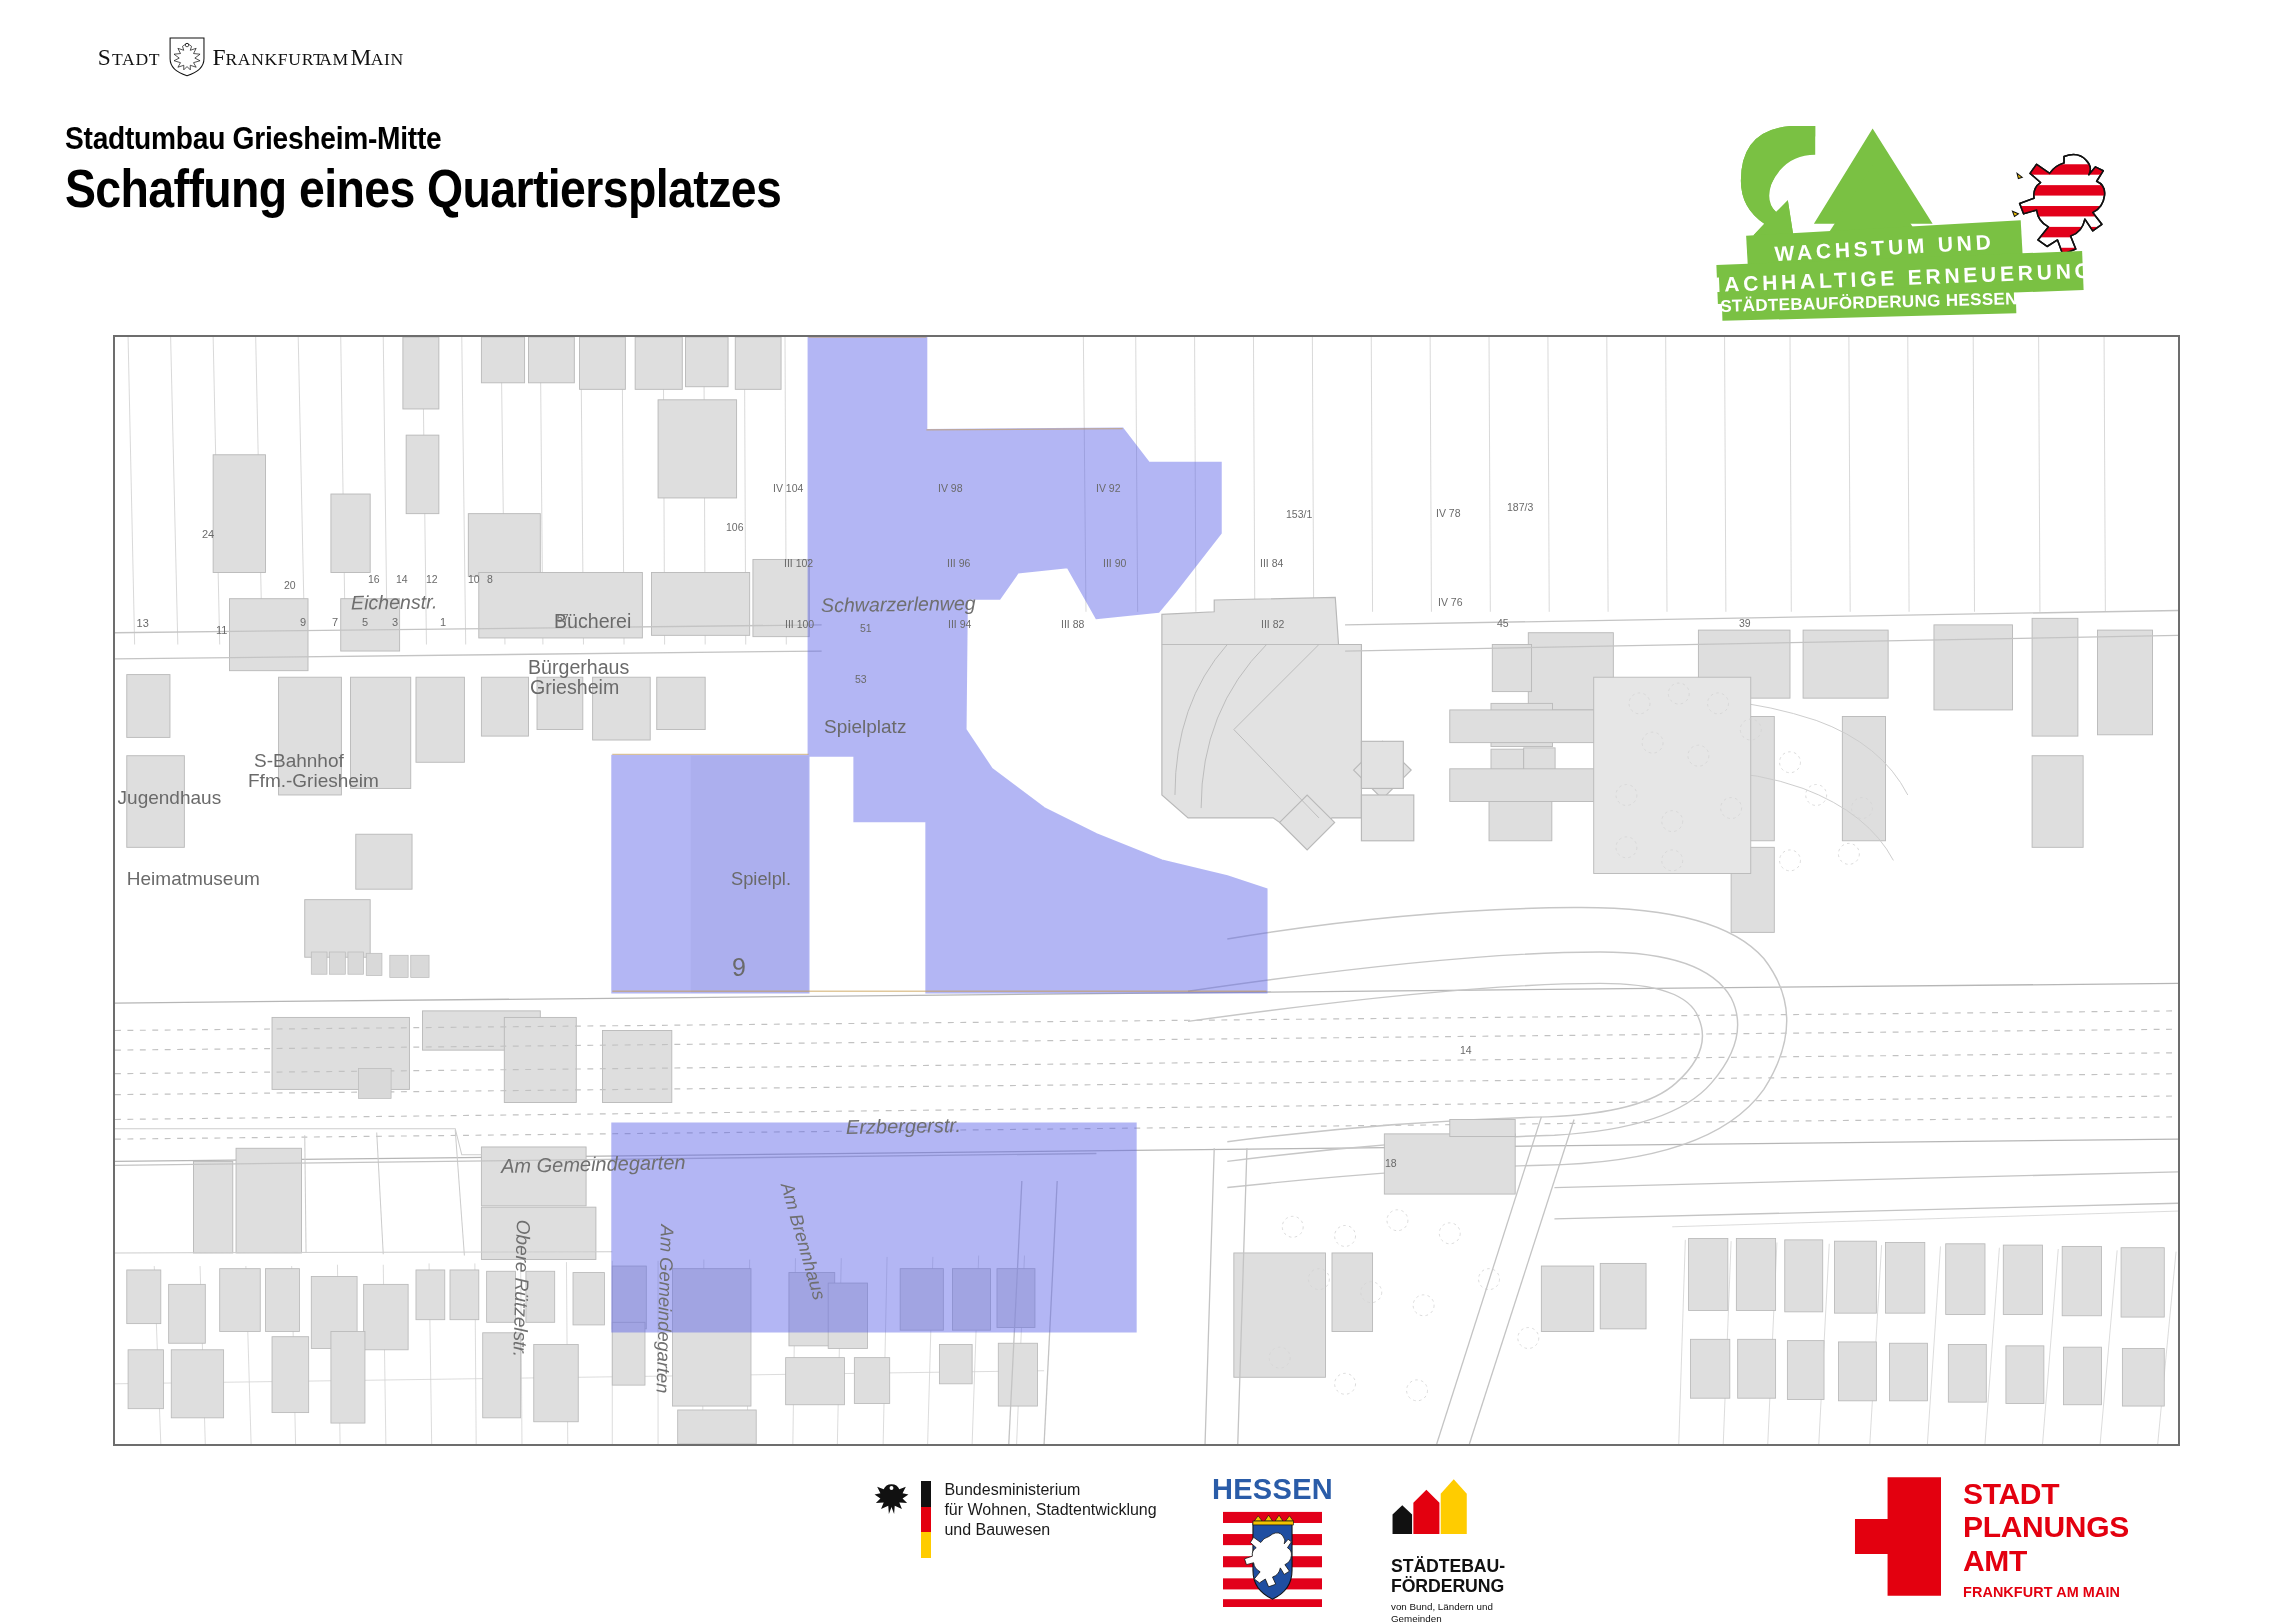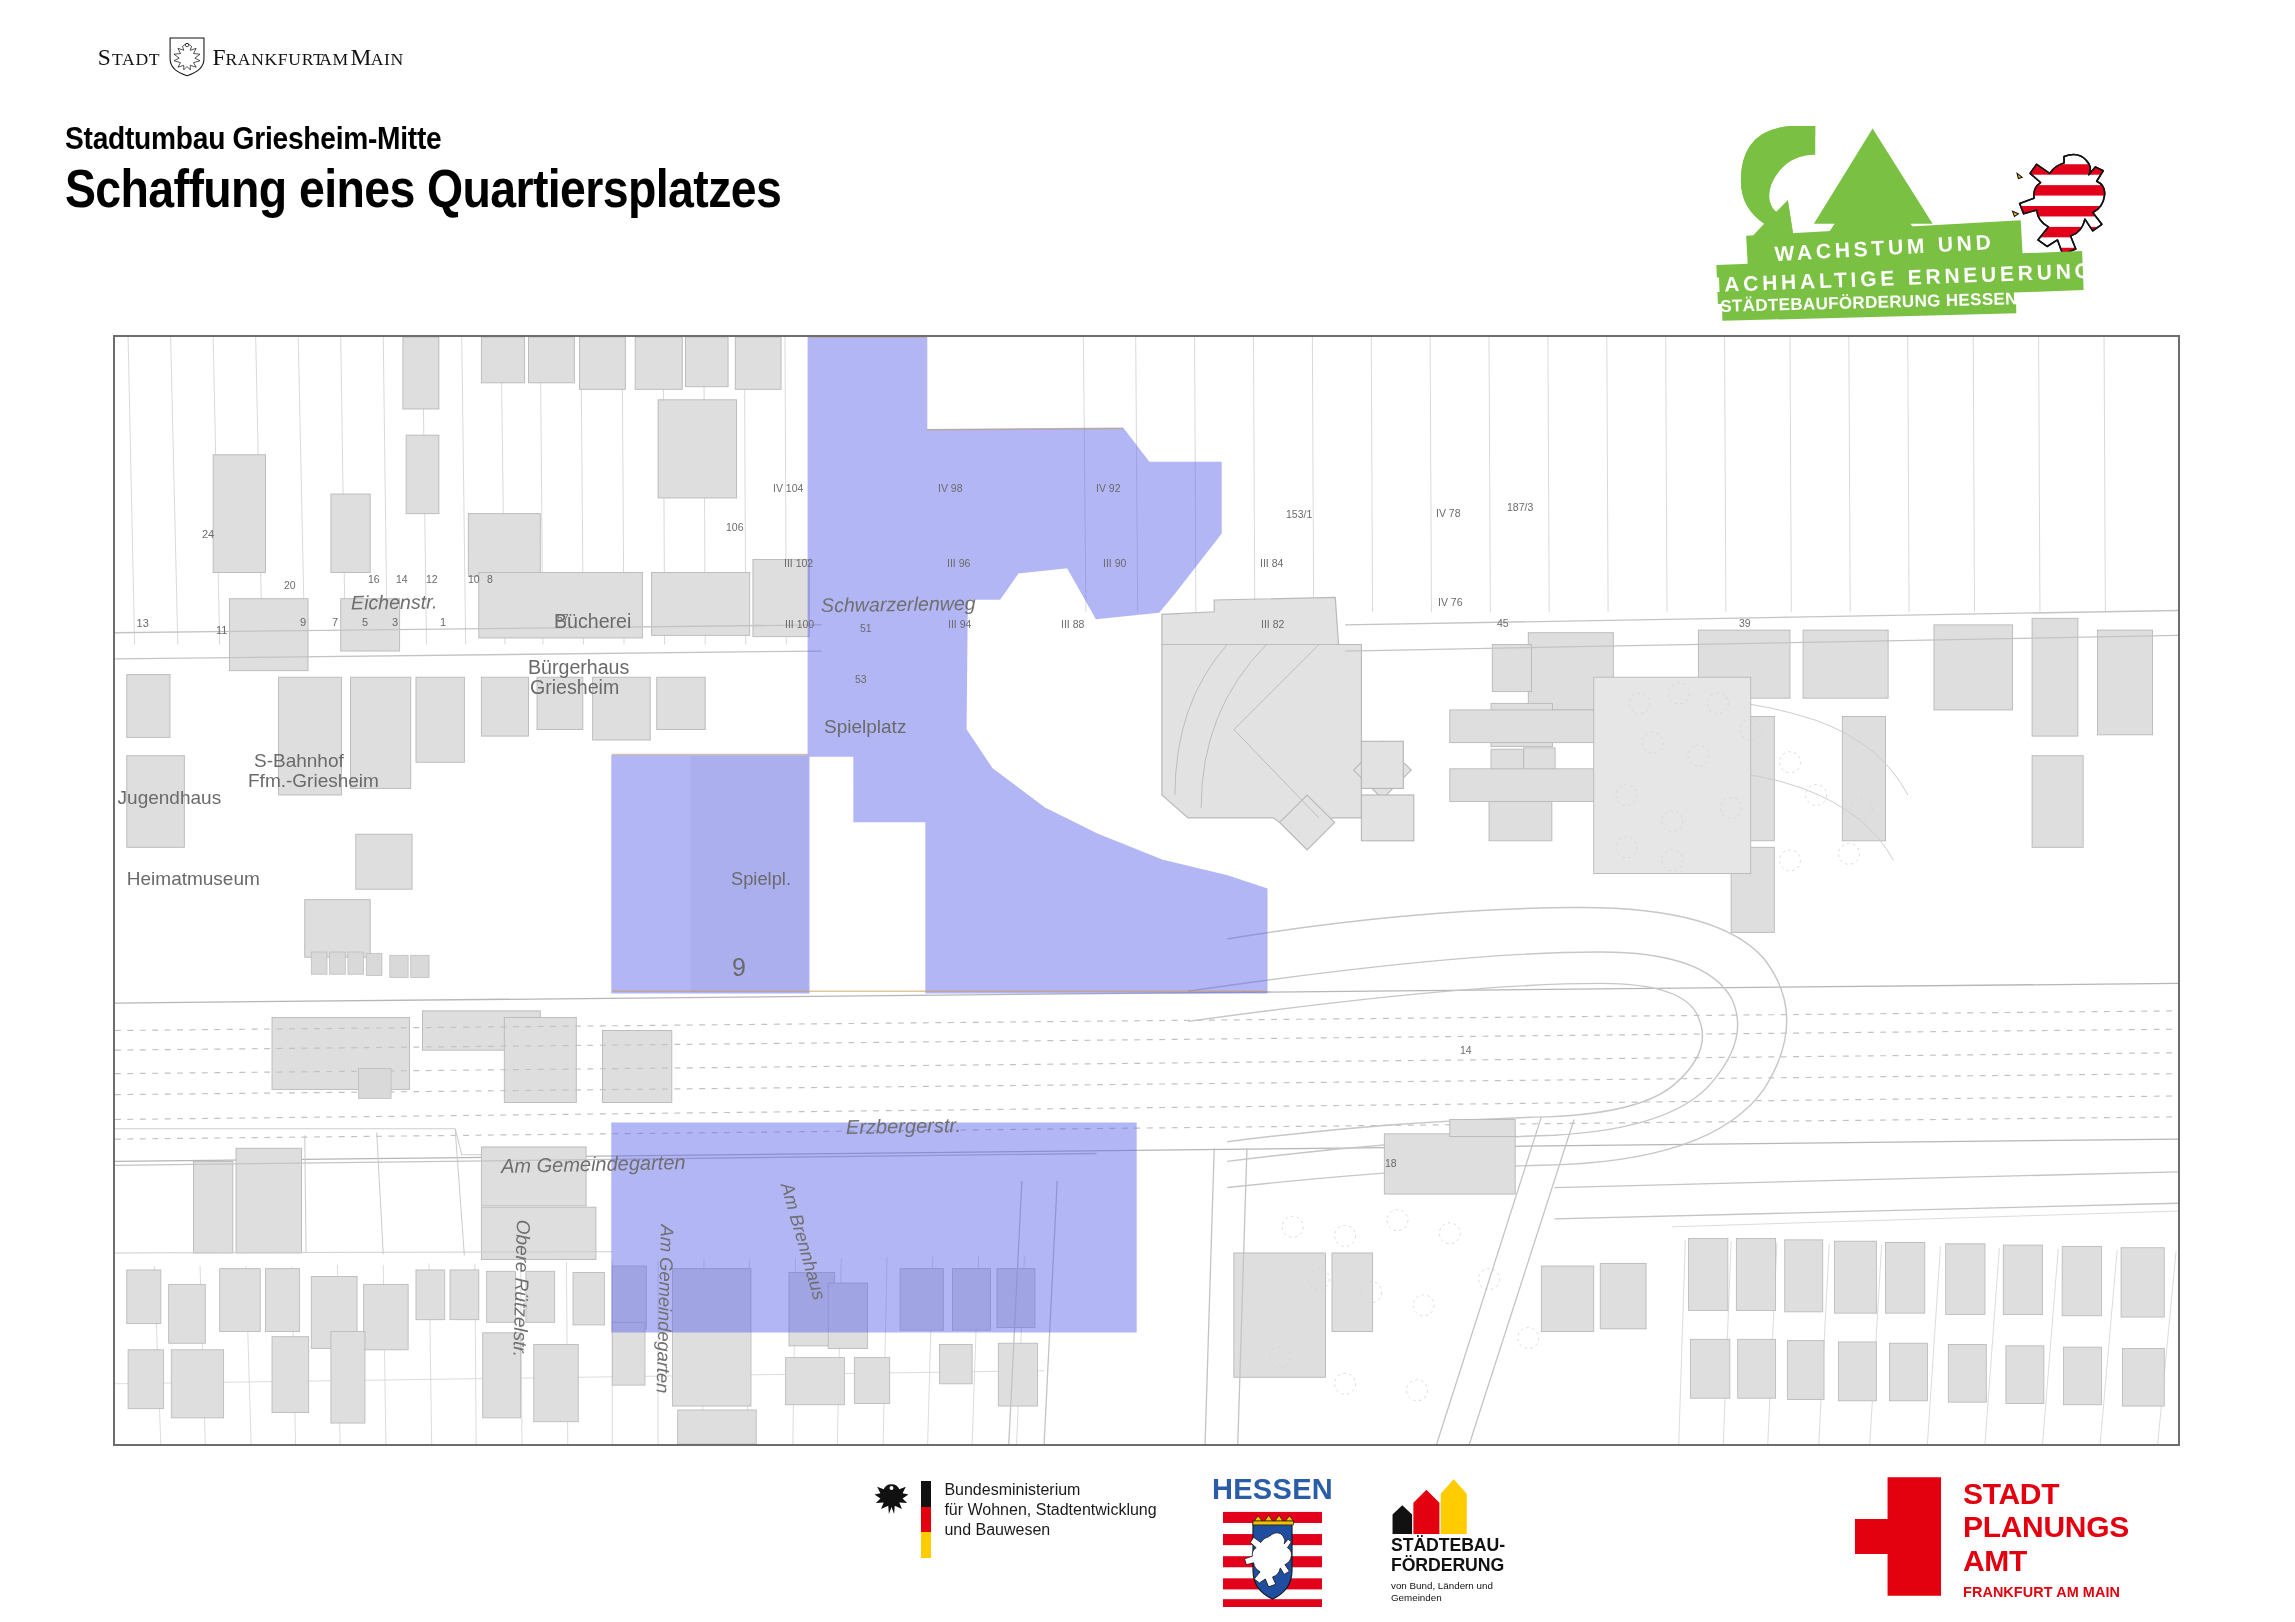--- a/index.html
+++ b/index.html
@@ -588,21 +588,21 @@
       </g>
     </svg>
   </div>
 
   <div class="flogo" style="left:1391px;top:9.2px;">
     <svg width="76" height="56" viewBox="0 0 116 86">
       <path d="M2 86 L2 56 L17 42 L32 56 L32 86 Z" fill="#111"></path>
       <path d="M34 86 L34 38 L54 18 L74 38 L74 86 Z" fill="#e3000f"></path>
       <path d="M76 86 L76 24 L96 2 L116 24 L116 86 Z" fill="#ffcc00"></path>
     </svg>
-    <div class="stfoe-text" style="margin-top:0;">
+    <div class="stfoe-text" style="margin-top:21px;">
       <div>STÄDTEBAU-</div>
       <div>FÖRDERUNG</div>
     </div>
     <div class="stfoe-sub">
       <div>von Bund, Ländern und</div>
       <div>Gemeinden</div>
     </div>
   </div>
 
   <div class="flogo" style="left:1825px;top:7.9px;display:flex;align-items:flex-start;">

